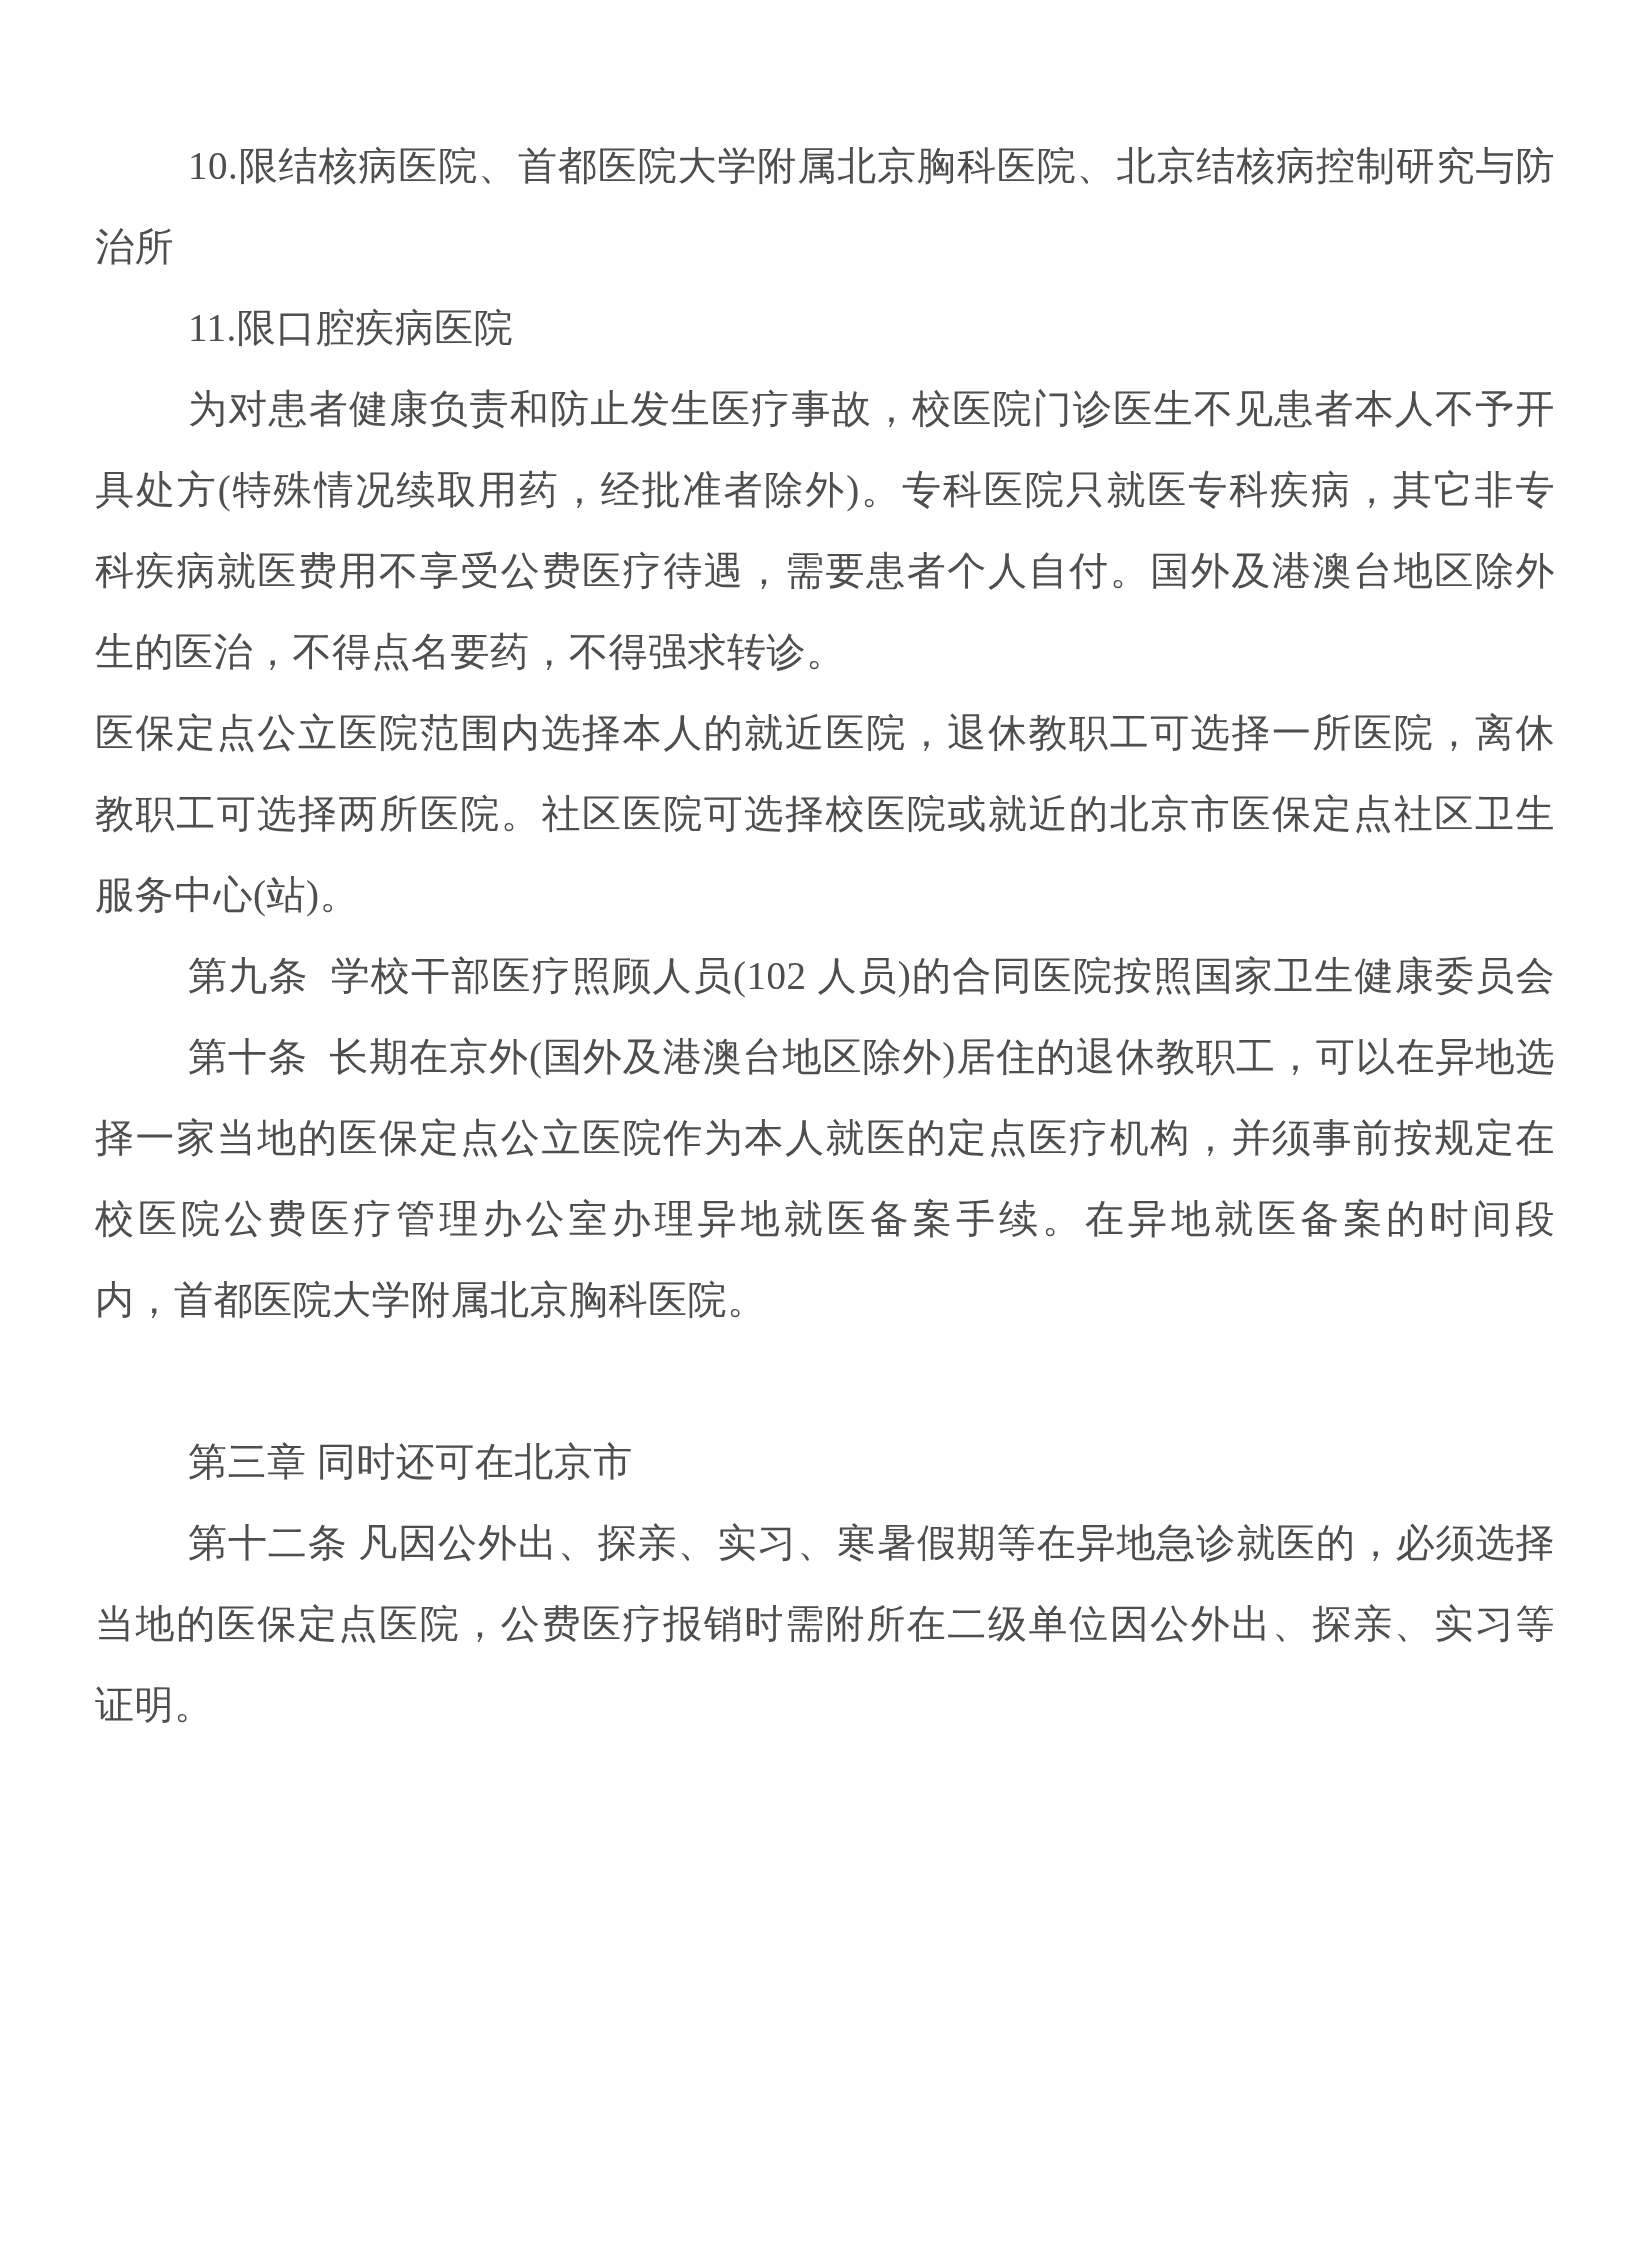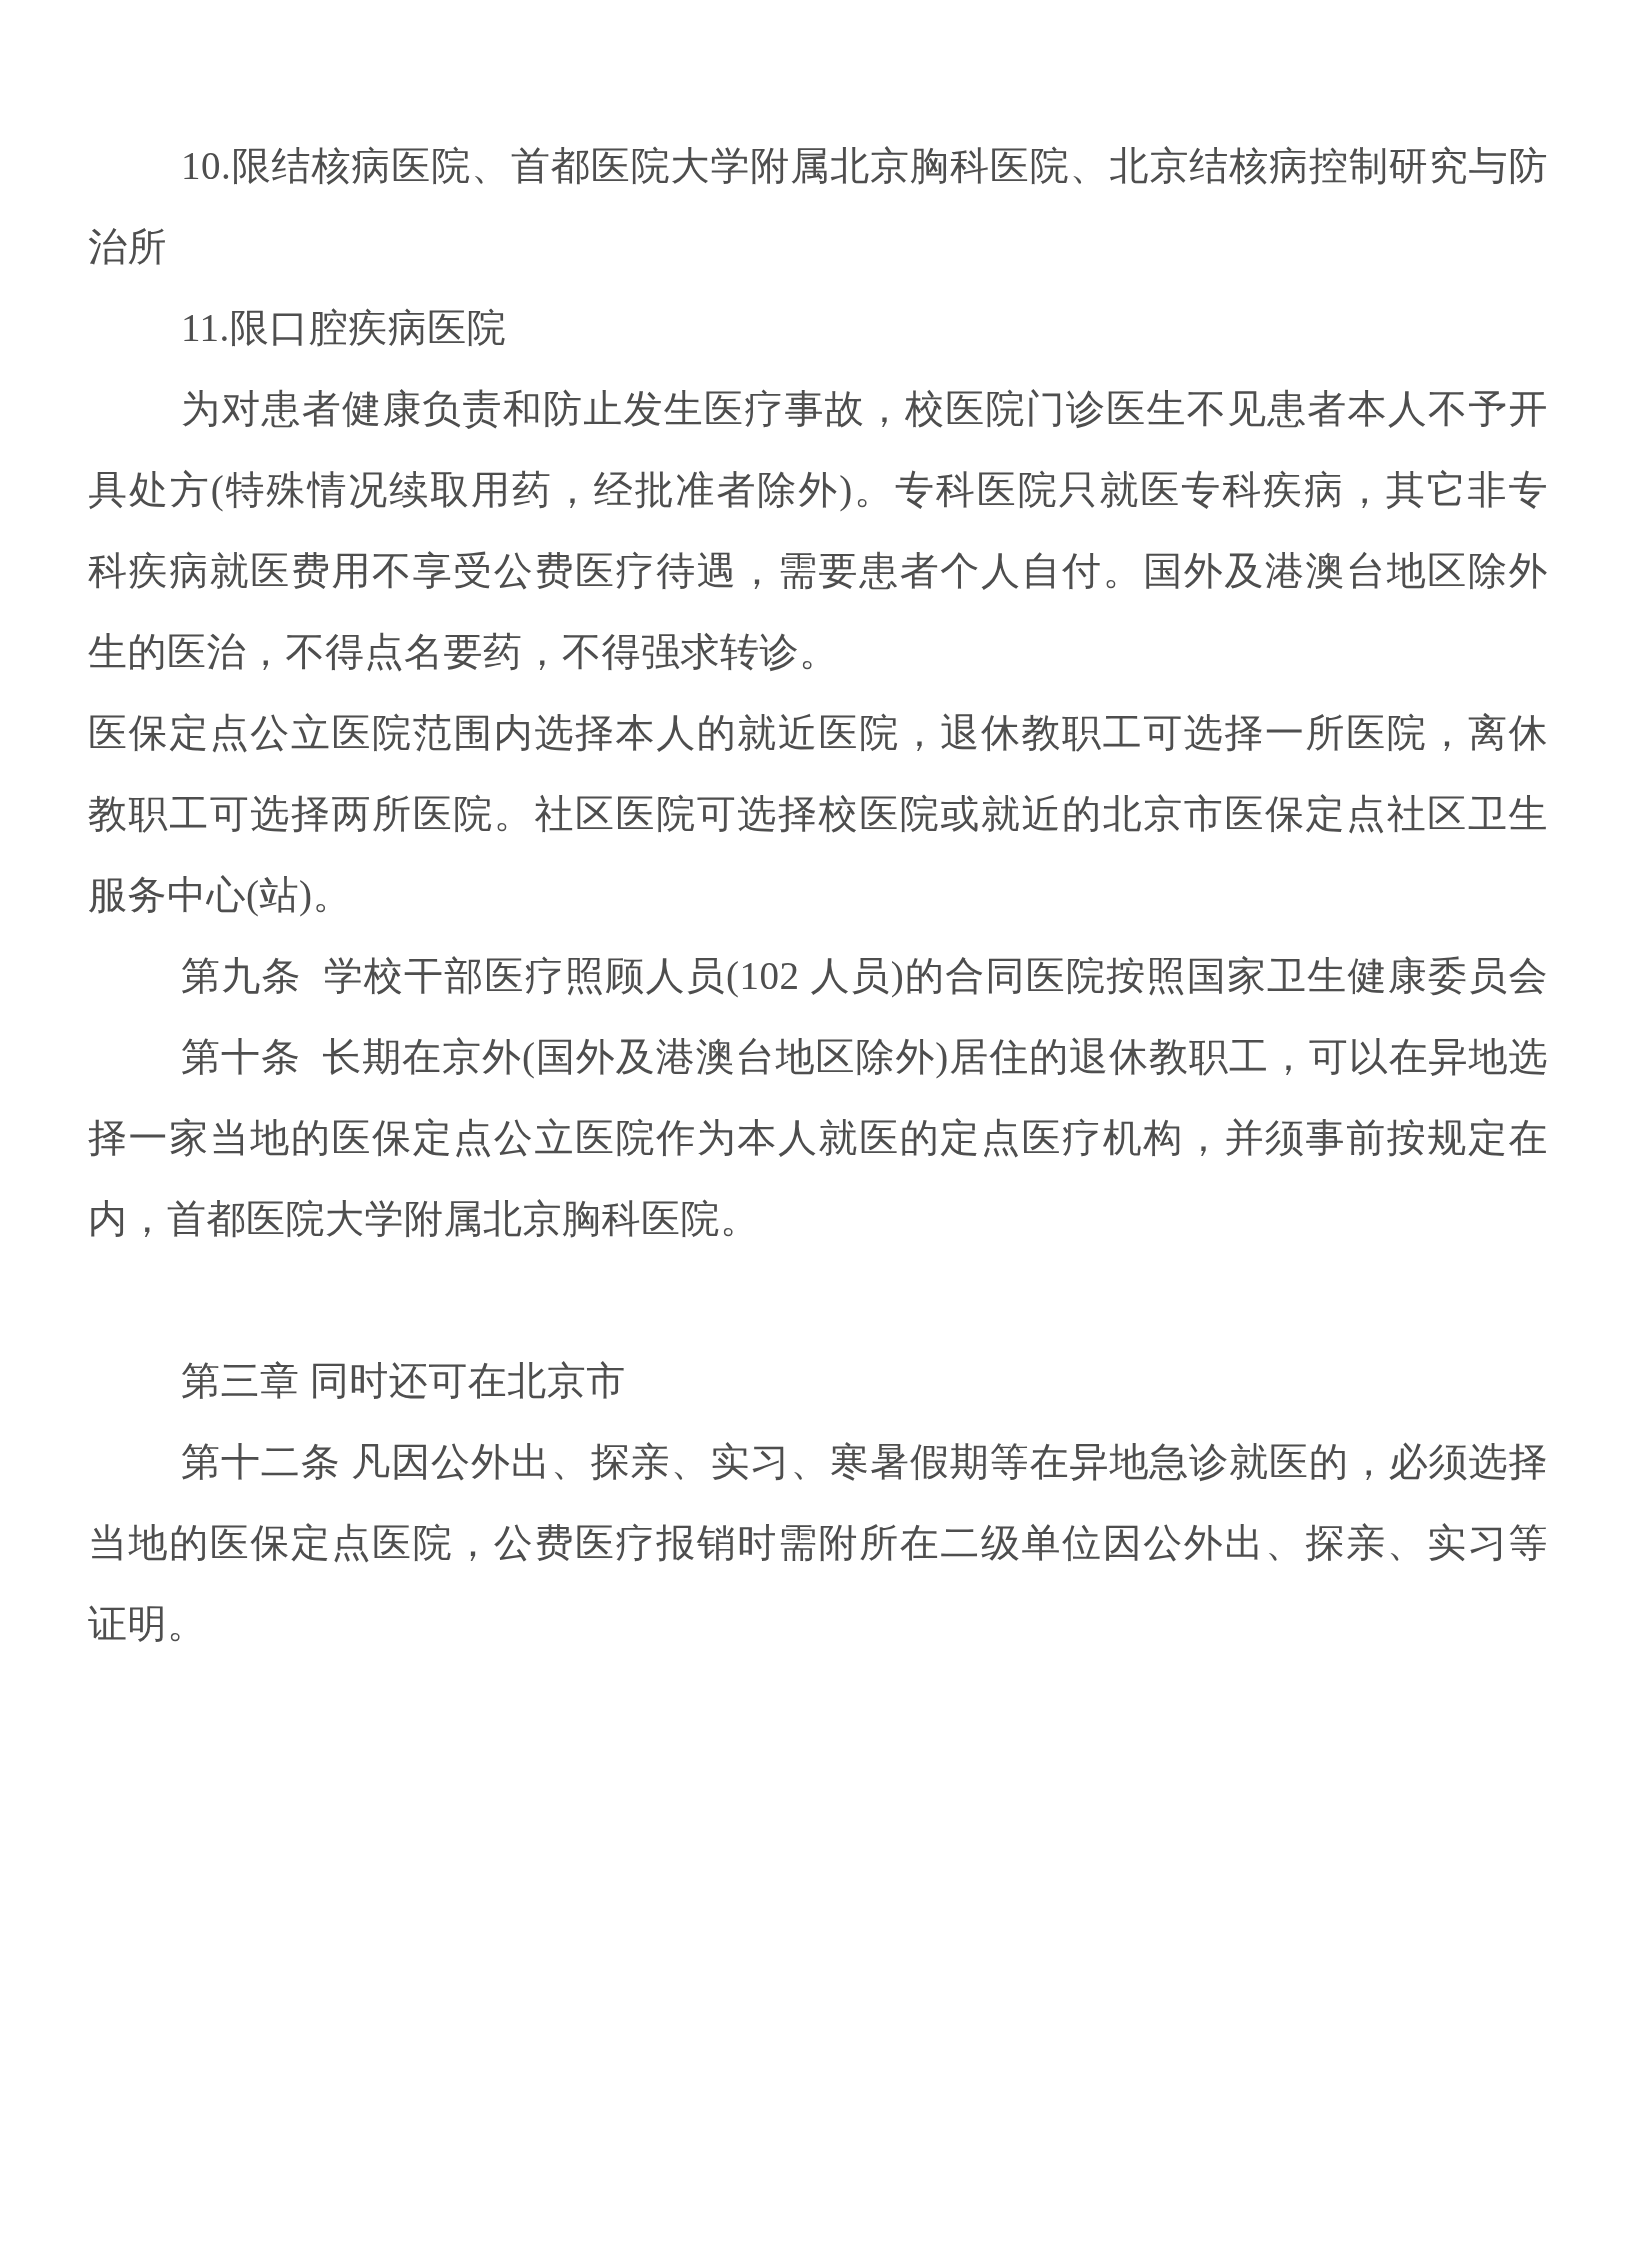--- a/index.html
+++ b/index.html
@@ -10,21 +10,21 @@
   .page {
     position: relative;
     width: 1645px;
     height: 2247px;
     background: #ffffff;
     overflow: hidden;
     font-family: "Liberation Serif", "DejaVu Serif", serif;
   }
   .text-block {
     position: absolute;
-    left: 88px;
+    left: 95px;
     top: 125px;
     width: 1460px;
   }
   .line {
     min-height: 81px;
     line-height: 81px;
     font-size: 39px;
     letter-spacing: 0.5px;
     color: #4e4e4e;
     text-align: left;
@@ -50,20 +50,21 @@
     <div class="line indent full">为对患者健康负责和防止发生医疗事故，校医院门诊医生不见患者本人不予开</div>
     <div class="line full">具处方(特殊情况续取用药，经批准者除外)。专科医院只就医专科疾病，其它非专</div>
     <div class="line full">科疾病就医费用不享受公费医疗待遇，需要患者个人自付。国外及港澳台地区除外</div>
     <div class="line">生的医治，不得点名要药，不得强求转诊。</div>
     <div class="line full">医保定点公立医院范围内选择本人的就近医院，退休教职工可选择一所医院，离休</div>
     <div class="line full">教职工可选择两所医院。社区医院可选择校医院或就近的北京市医保定点社区卫生</div>
     <div class="line">服务中心(站)。</div>
     <div class="line indent full">第九条  学校干部医疗照顾人员(102 人员)的合同医院按照国家卫生健康委员会</div>
     <div class="line indent full">第十条  长期在京外(国外及港澳台地区除外)居住的退休教职工，可以在异地选</div>
     <div class="line full">择一家当地的医保定点公立医院作为本人就医的定点医疗机构，并须事前按规定在</div>
+    <div class="line full">校医院公费医疗管理办公室办理异地就医备案手续。在异地就医备案的时间段</div>
     <div class="line">内，首都医院大学附属北京胸科医院。</div>
     <div class="line"></div>
     <div class="line indent">第三章 同时还可在北京市</div>
     <div class="line indent full">第十二条 凡因公外出、探亲、实习、寒暑假期等在异地急诊就医的，必须选择</div>
     <div class="line full">当地的医保定点医院，公费医疗报销时需附所在二级单位因公外出、探亲、实习等</div>
     <div class="line">证明。</div>
   </div>
 </div>
 
 

